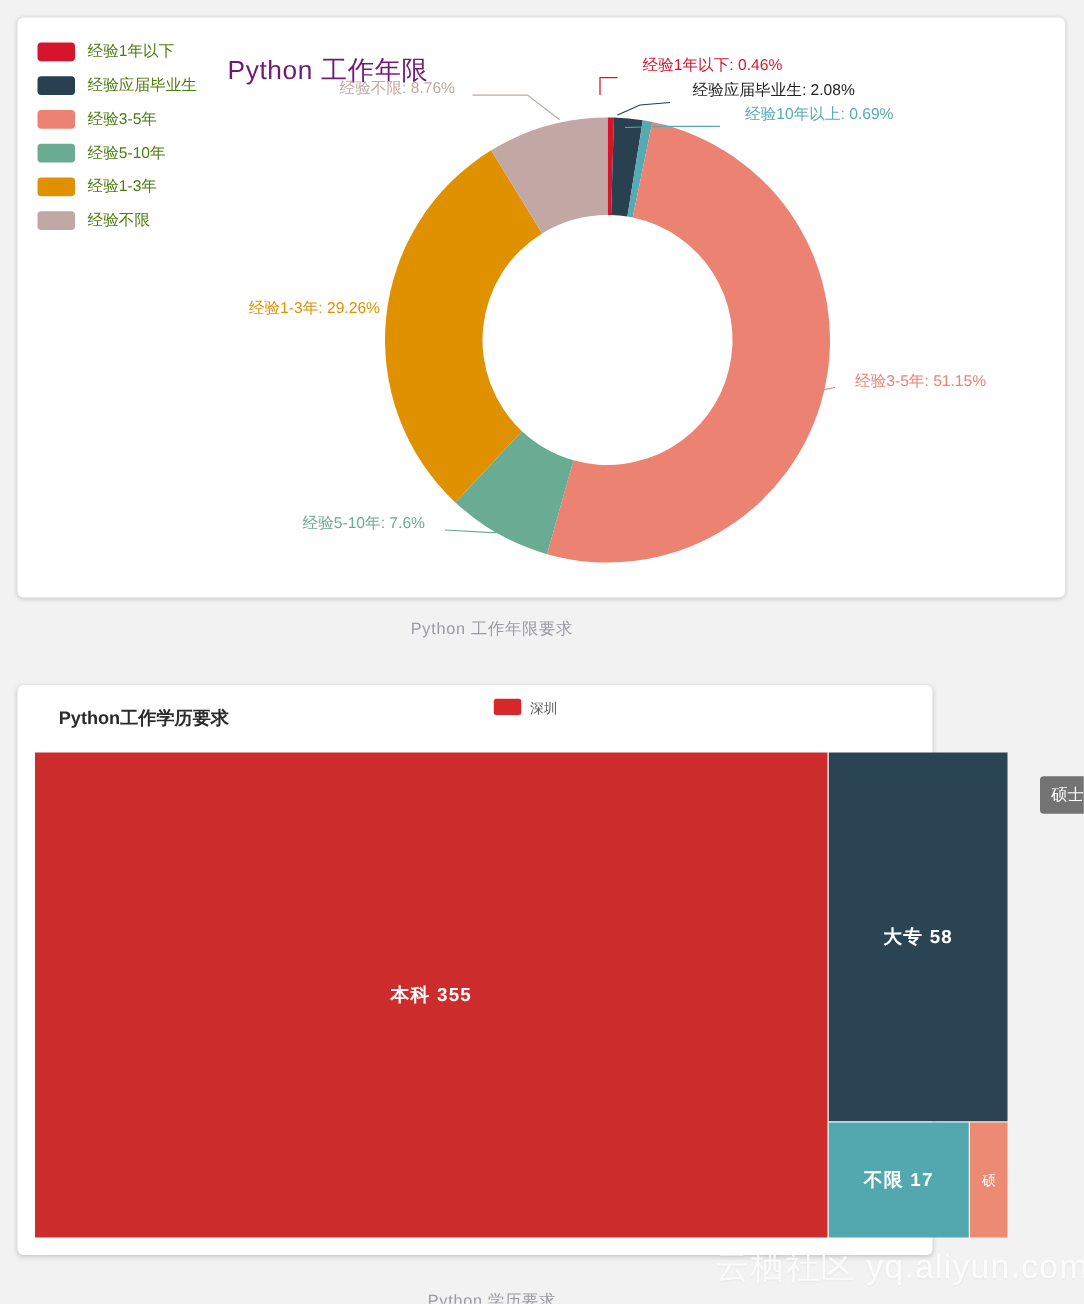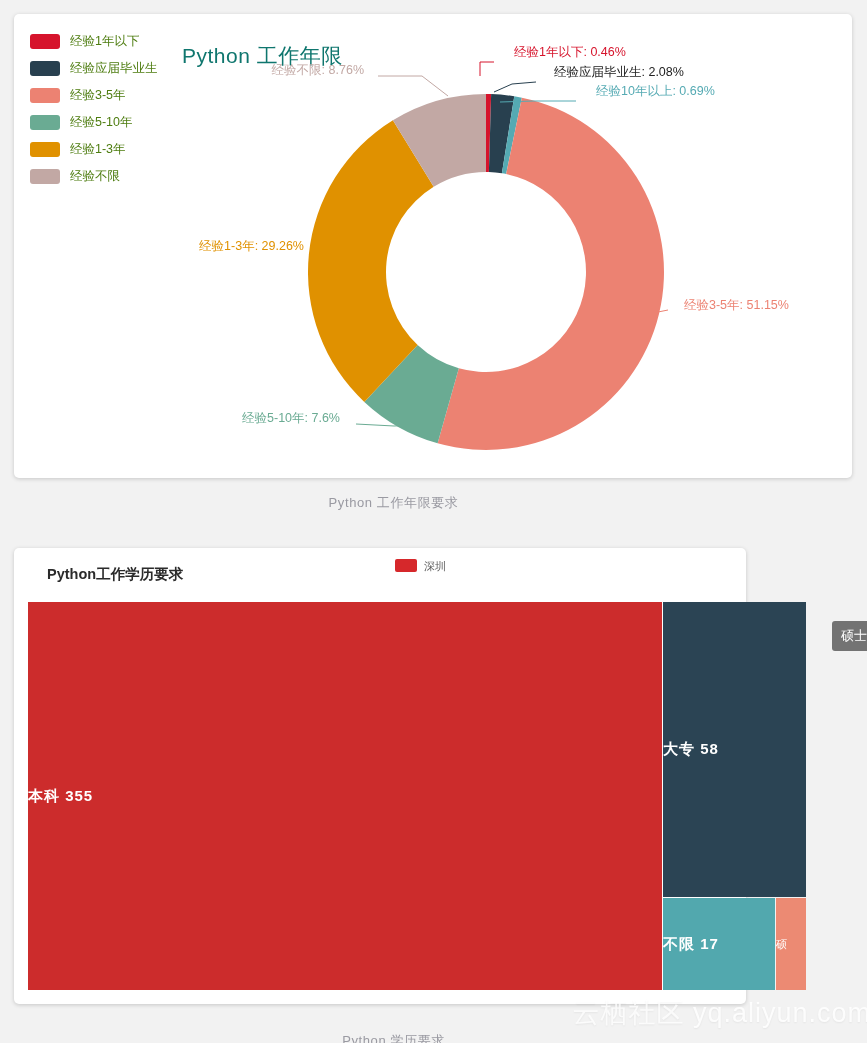--- a/index.html
+++ b/index.html
@@ -24,21 +24,21 @@
     border-radius: 5px;
     box-shadow: 0 1px 4px rgba(0,0,0,0.18);
   }
   #card-donut { left: 14px; top: 14px; width: 838px; height: 464px; }
 
   .donut-title {
     position: absolute;
     left: 168px;
     top: 28px;
     font-size: 21px;
-    color: #0f766e;
+    color: #701a75;
     letter-spacing: 0.5px;
     font-weight: 400;
   }
 
   
   .legend {
     position: absolute;
     left: 16px;
     top: 14px;
     width: 160px;
@@ -118,21 +118,21 @@
     position: absolute;
     left: 14px;
     top: 54px;
     width: 792px;
     height: 388px;
   }
   .tm-block {
     position: absolute;
     display: flex;
     align-items: center;
-    justify-content: flex-start;
+    justify-content: center;
     color: #ffffff;
     overflow: hidden;
     white-space: nowrap;
   }
   .tm-text { font-size: 15px; font-weight: bold; letter-spacing: 1px; }
   .tm-text.small { font-size: 11px; font-weight: normal; letter-spacing: 0; }
 
   .tm-tooltip {
     position: absolute;
     background: rgba(80,80,80,0.78);

